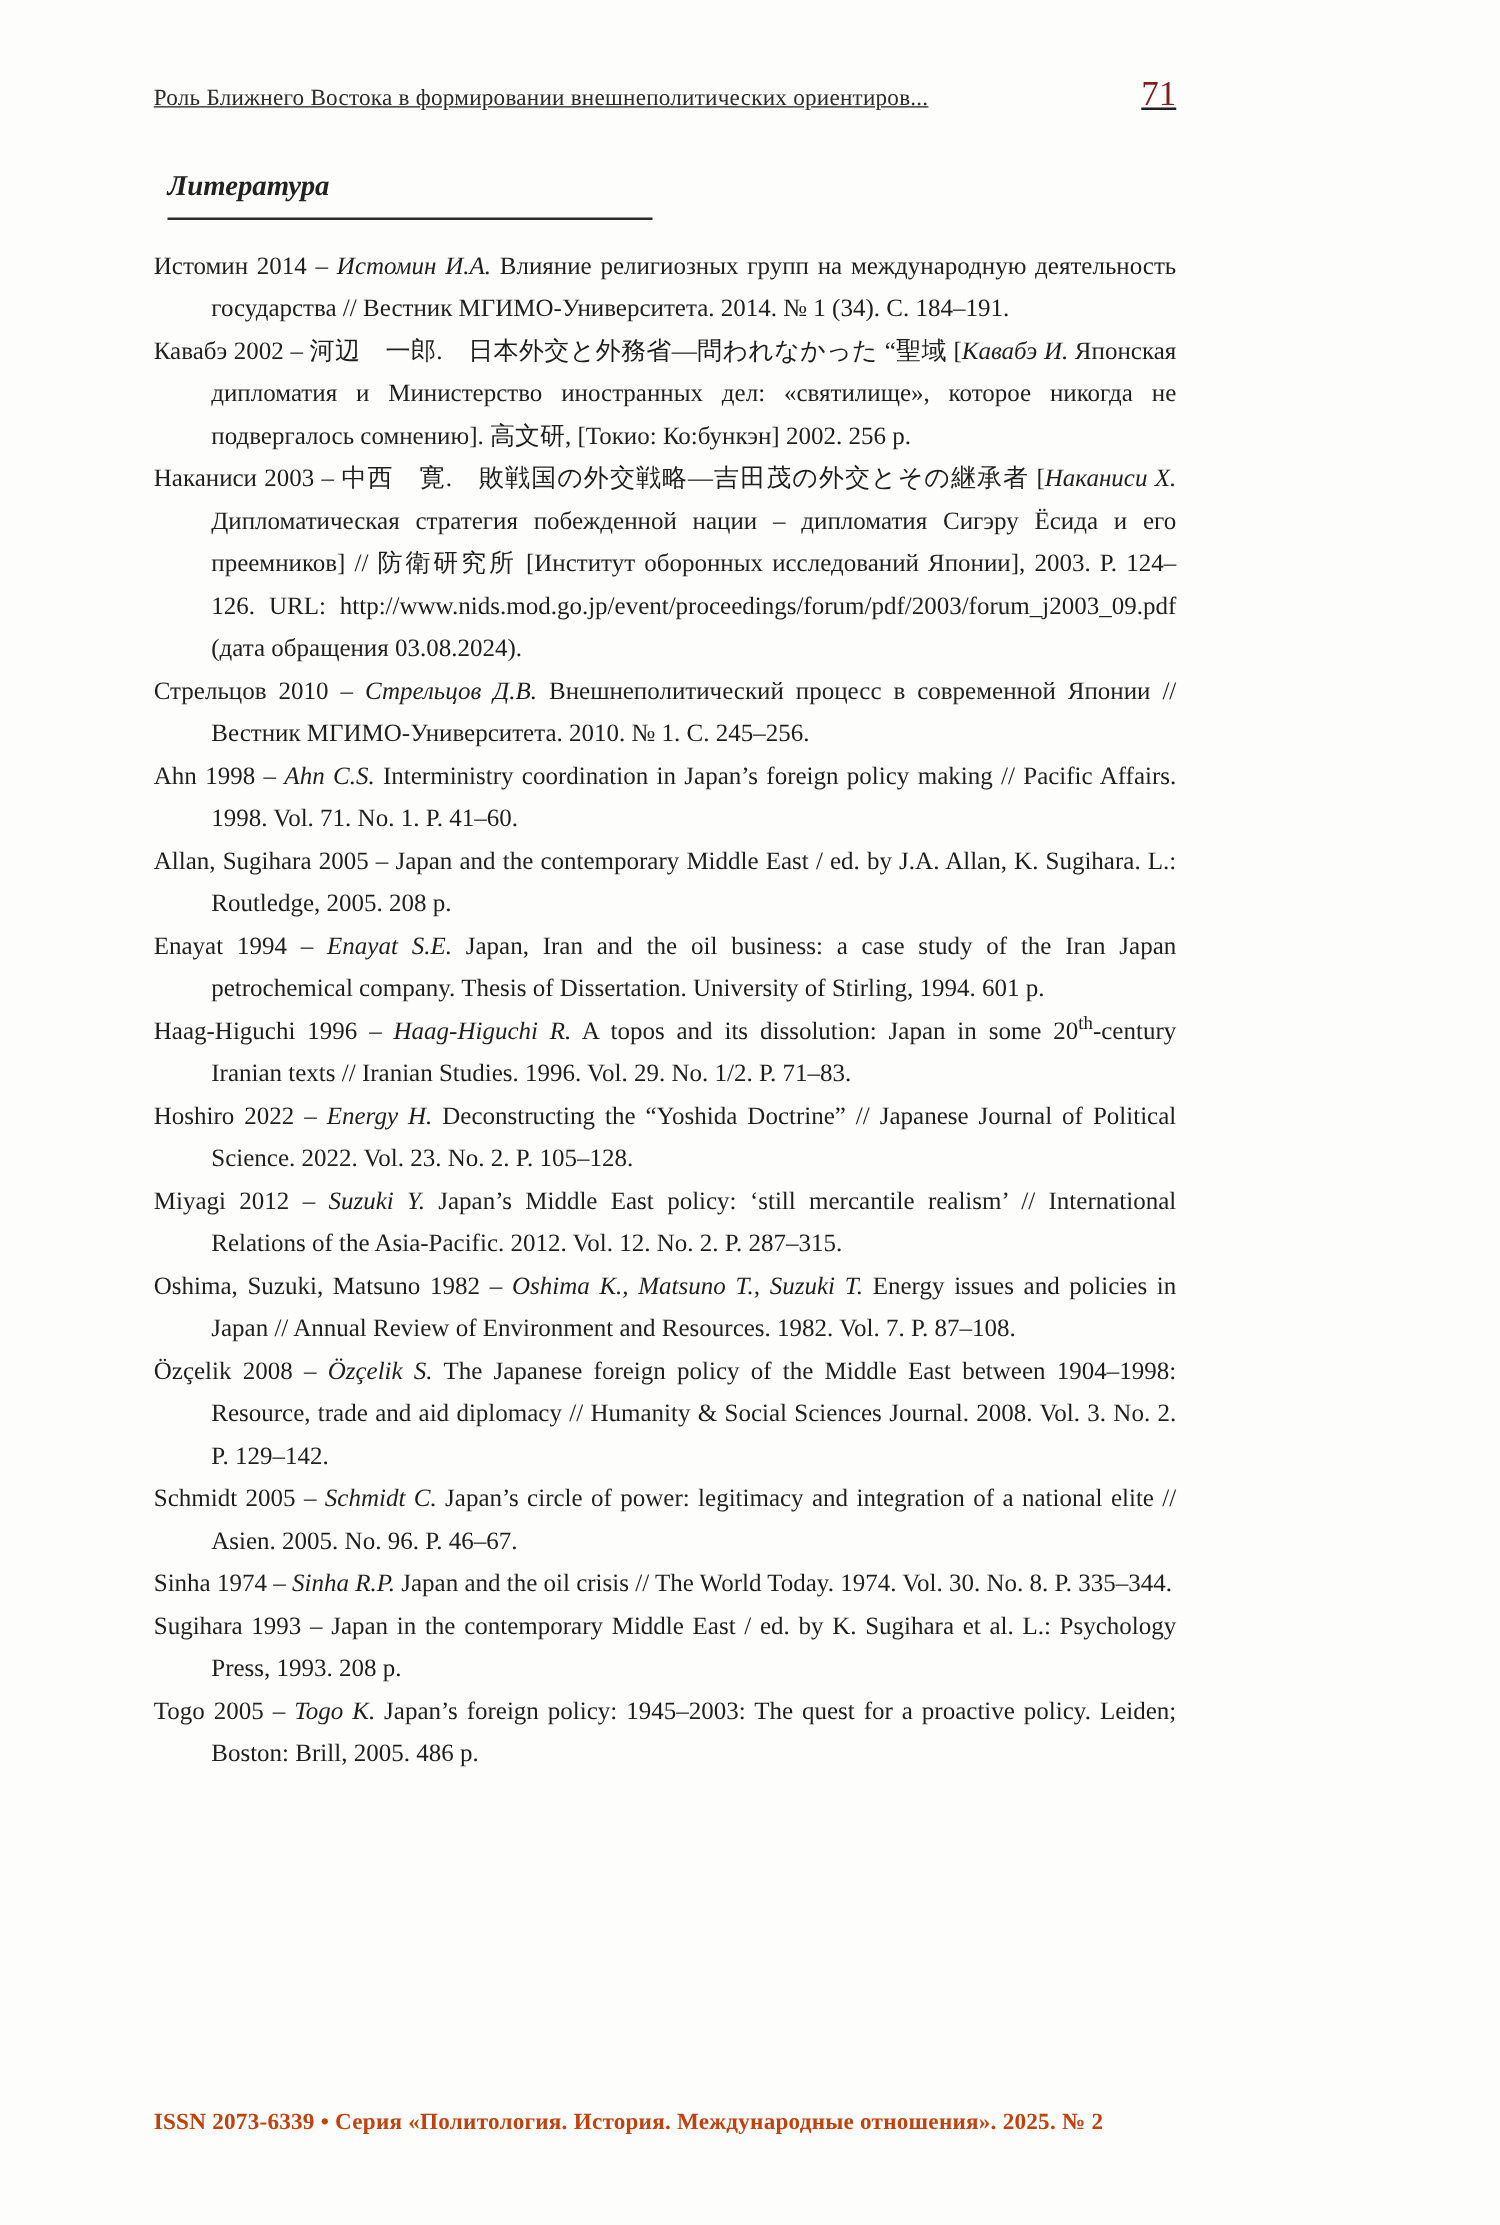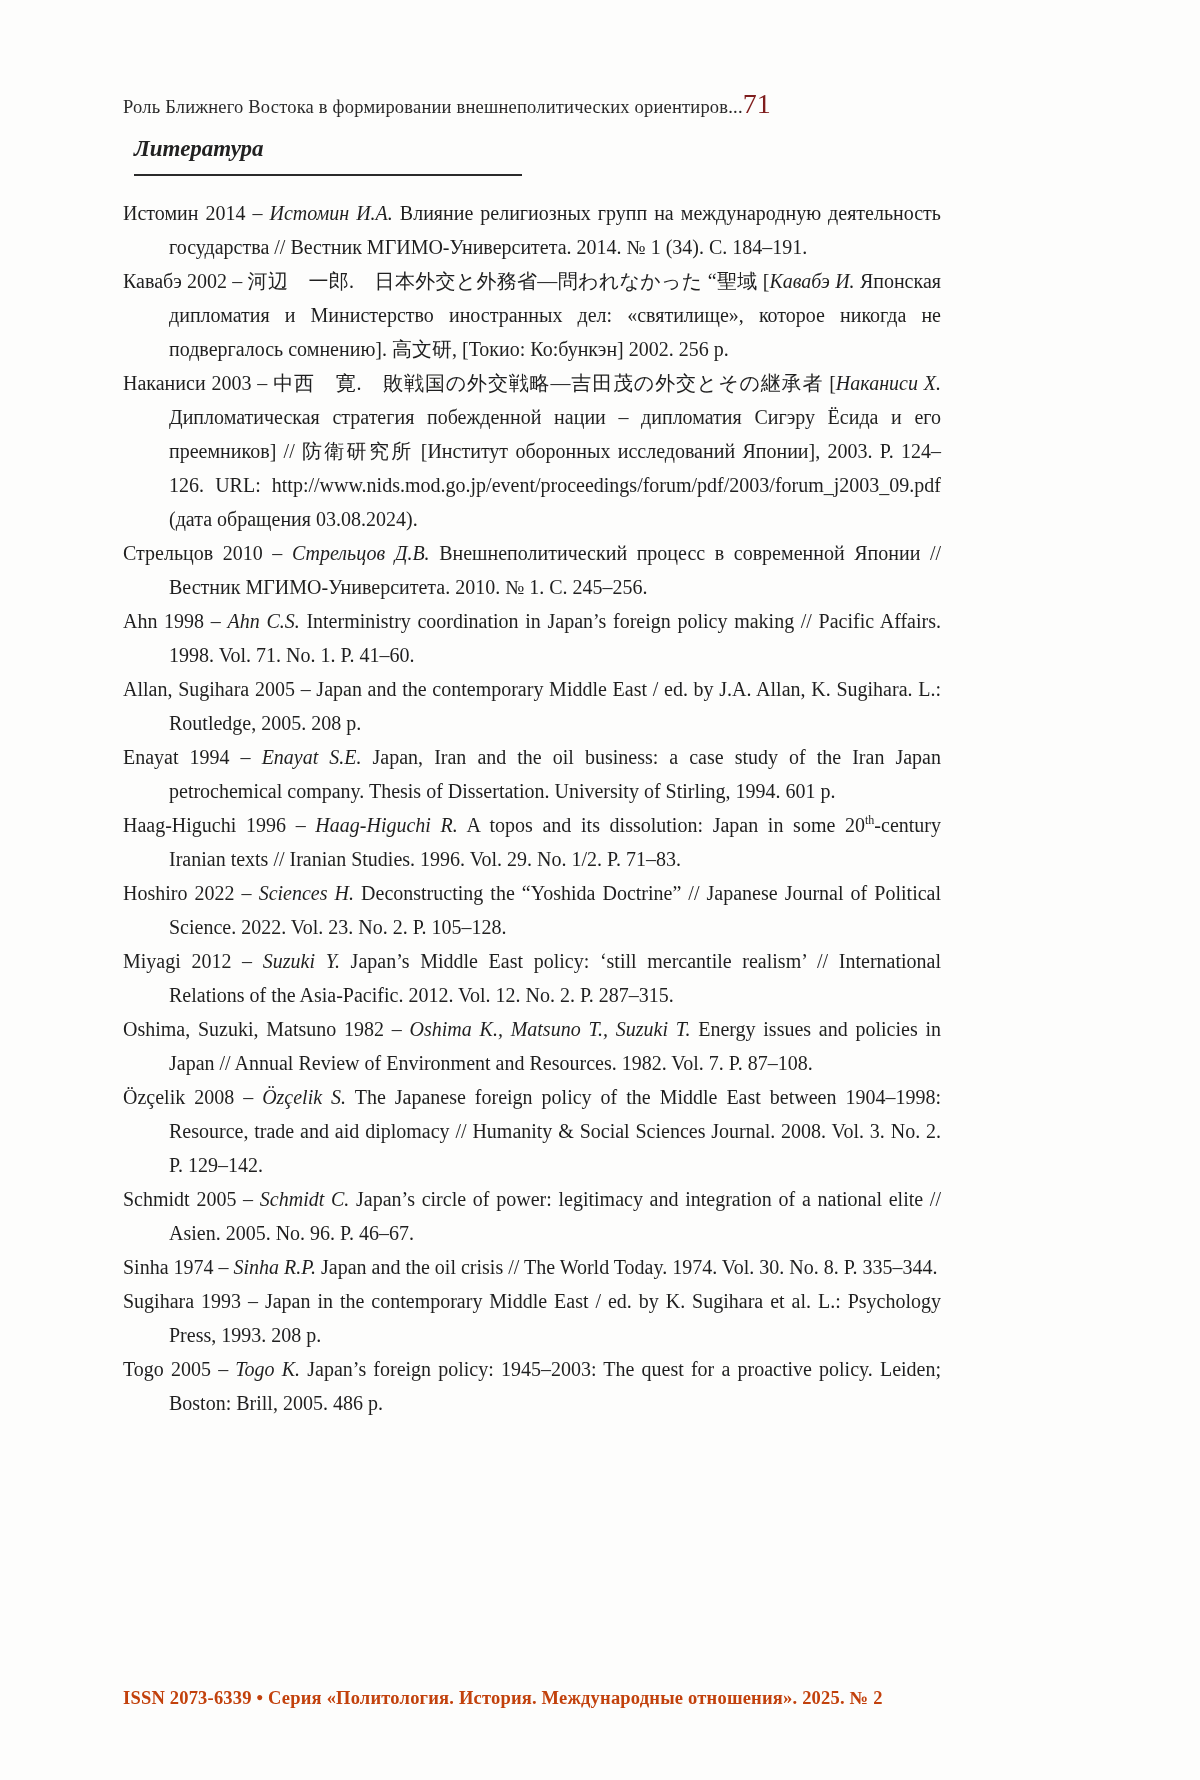--- a/index.html
+++ b/index.html
@@ -11,26 +11,27 @@
     position: relative;
     width: 1200px;
     height: 1780px;
     background: #fdfdfc;
     color: #1f1f1f;
     font-family: "Liberation Serif", "DejaVu Serif", serif;
     overflow: hidden;
   }
   .running-header {
     position: absolute;
-    top: 88px;
+    top: 60px;
     left: 123px;
     width: 818px;
     display: flex;
-    justify-content: flex-start;
+    justify-content: space-between;
     align-items: baseline;
+    text-decoration: underline;
   }
   .running-header .rh-title {
     font-size: 18.5px;
     letter-spacing: 0.2px;
     color: #2a2a2a;
   }
   .running-header .rh-page {
     font-size: 28px;
     color: #7f1d1d;
   }
@@ -60,21 +61,21 @@
     font-size: 20px;
     line-height: 34px;
     text-align: justify;
   }
   .ref {
     padding-left: 46px;
     text-indent: -46px;
   }
   .ref .it { font-style: italic; margin-top: 36px; }
   .ref sup {
-    font-size: 12px;
+    font-size: 15px;
     line-height: 0;
   }
   .page-footer {
     position: absolute;
     top: 1688px;
     left: 123px;
     width: 860px;
     font-size: 18.5px;
     color: #c2410c;
     letter-spacing: 0.2px;
@@ -99,21 +100,21 @@
 
   <div class="refs">
       <div class="ref"><span>Истомин 2014 – </span><span class="it">Истомин И.А.</span><span> Влияние религиозных групп на международную деятельность государства // Вестник МГИМО-Университета. 2014. № 1 (34). С. 184–191.</span></div>
       <div class="ref"><span>Кавабэ 2002 – 河辺　一郎.　日本外交と外務省—問われなかった “聖域 [</span><span class="it">Кавабэ И.</span><span> Японская дипломатия и Министерство иностранных дел: «святилище», которое никогда не подвергалось сомнению]. 高文研, [Токио: Ко:бункэн] 2002. 256 p.</span></div>
       <div class="ref"><span>Наканиси 2003 – 中西　寛.　敗戦国の外交戦略—吉田茂の外交とその継承者 [</span><span class="it">Наканиси Х.</span><span> Дипломатическая стратегия побежденной нации – дипломатия Сигэру Ёсида и его преемников] // 防衛研究所 [Институт оборонных исследований Японии], 2003. P. 124–126. URL: http://www.nids.mod.go.jp/event/proceedings/forum/pdf/2003/forum_j2003_09.pdf (дата обращения 03.08.2024).</span></div>
       <div class="ref"><span>Стрельцов 2010 – </span><span class="it">Стрельцов Д.В.</span><span> Внешнеполитический процесс в современной Японии // Вестник МГИМО-Университета. 2010. № 1. С. 245–256.</span></div>
       <div class="ref"><span>Ahn 1998 – </span><span class="it">Ahn C.S.</span><span> Interministry coordination in Japan’s foreign policy making // Pacific Affairs. 1998. Vol. 71. No. 1. P. 41–60.</span></div>
       <div class="ref"><span>Allan, Sugihara 2005 – Japan and the contemporary Middle East / ed. by J.A. Allan, K. Sugihara. L.: Routledge, 2005. 208 p.</span></div>
       <div class="ref"><span>Enayat 1994 – </span><span class="it">Enayat S.E.</span><span> Japan, Iran and the oil business: a case study of the Iran Japan petrochemical company. Thesis of Dissertation. University of Stirling, 1994. 601 p.</span></div>
       <div class="ref"><span>Haag-Higuchi 1996 – </span><span class="it">Haag-Higuchi R.</span><span> A topos and its dissolution: Japan in some 20</span><sup>th</sup><span>-century Iranian texts // Iranian Studies. 1996. Vol. 29. No. 1/2. P. 71–83.</span></div>
-      <div class="ref"><span>Hoshiro 2022 – </span><span class="it">Sciences H.</span><span> Deconstructing the “Yoshida Doctrine” // Japanese Journal of Political Science. 2022. Vol. 23. No. 2. P. 105–128.</span></div>
+      <div class="ref"><span>Hoshiro 2022 – </span><span class="it">Energy H.</span><span> Deconstructing the “Yoshida Doctrine” // Japanese Journal of Political Science. 2022. Vol. 23. No. 2. P. 105–128.</span></div>
       <div class="ref"><span>Miyagi 2012 – </span><span class="it">Suzuki Y.</span><span> Japan’s Middle East policy: ‘still mercantile realism’ // International Relations of the Asia-Pacific. 2012. Vol. 12. No. 2. P. 287–315.</span></div>
       <div class="ref"><span>Oshima, Suzuki, Matsuno 1982 – </span><span class="it">Oshima K., Matsuno T., Suzuki T.</span><span> Energy issues and policies in Japan // Annual Review of Environment and Resources. 1982. Vol. 7. P. 87–108.</span></div>
       <div class="ref"><span>Özçelik 2008 – </span><span class="it">Özçelik S.</span><span> The Japanese foreign policy of the Middle East between 1904–1998: Resource, trade and aid diplomacy // Humanity &amp; Social Sciences Journal. 2008. Vol. 3. No. 2. P. 129–142.</span></div>
       <div class="ref"><span>Schmidt 2005 – </span><span class="it">Schmidt C.</span><span> Japan’s circle of power: legitimacy and integration of a national elite // Asien. 2005. No. 96. P. 46–67.</span></div>
       <div class="ref"><span>Sinha 1974 – </span><span class="it">Sinha R.P.</span><span> Japan and the oil crisis // The World Today. 1974. Vol. 30. No. 8. P. 335–344.</span></div>
       <div class="ref"><span>Sugihara 1993 – Japan in the contemporary Middle East / ed. by K. Sugihara et al. L.: Psychology Press, 1993. 208 p.</span></div>
       <div class="ref"><span>Togo 2005 – </span><span class="it">Togo K.</span><span> Japan’s foreign policy: 1945–2003: The quest for a proactive policy. Leiden; Boston: Brill, 2005. 486 p.</span></div>
     </div>
 
   <div class="page-footer">ISSN 2073-6339 • Серия «Политология. История. Международные отношения». 2025. № 2</div>

